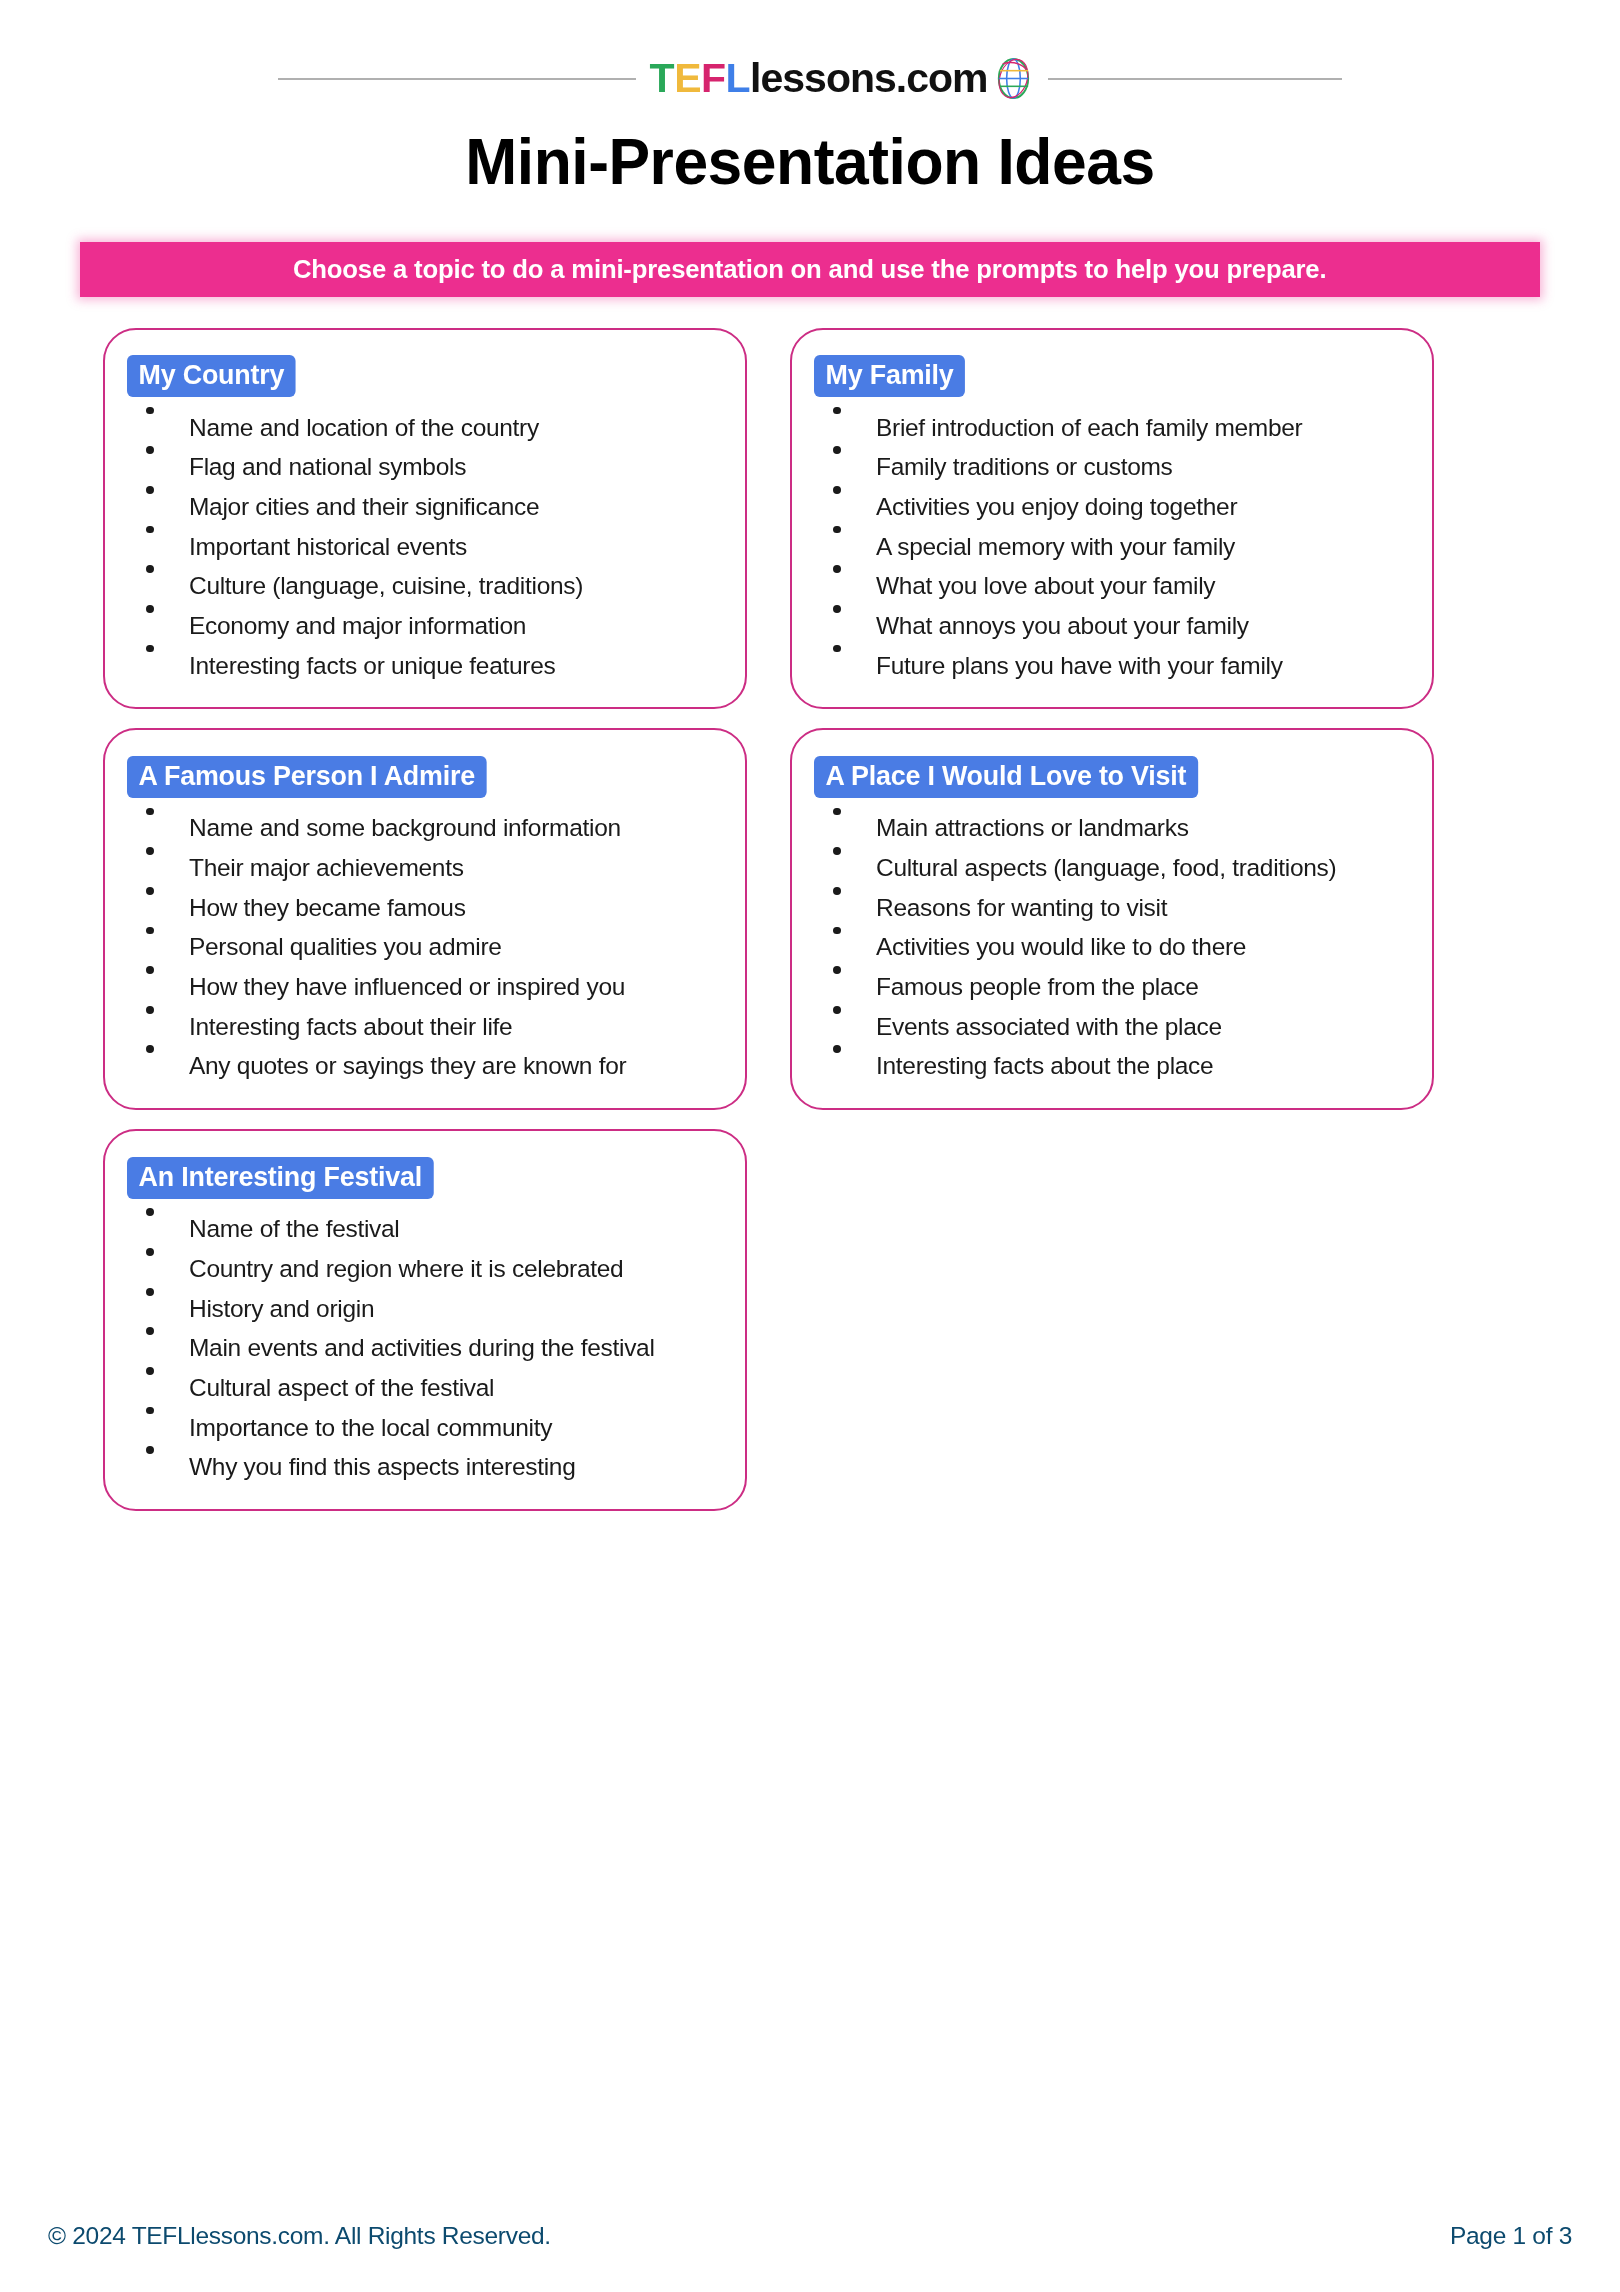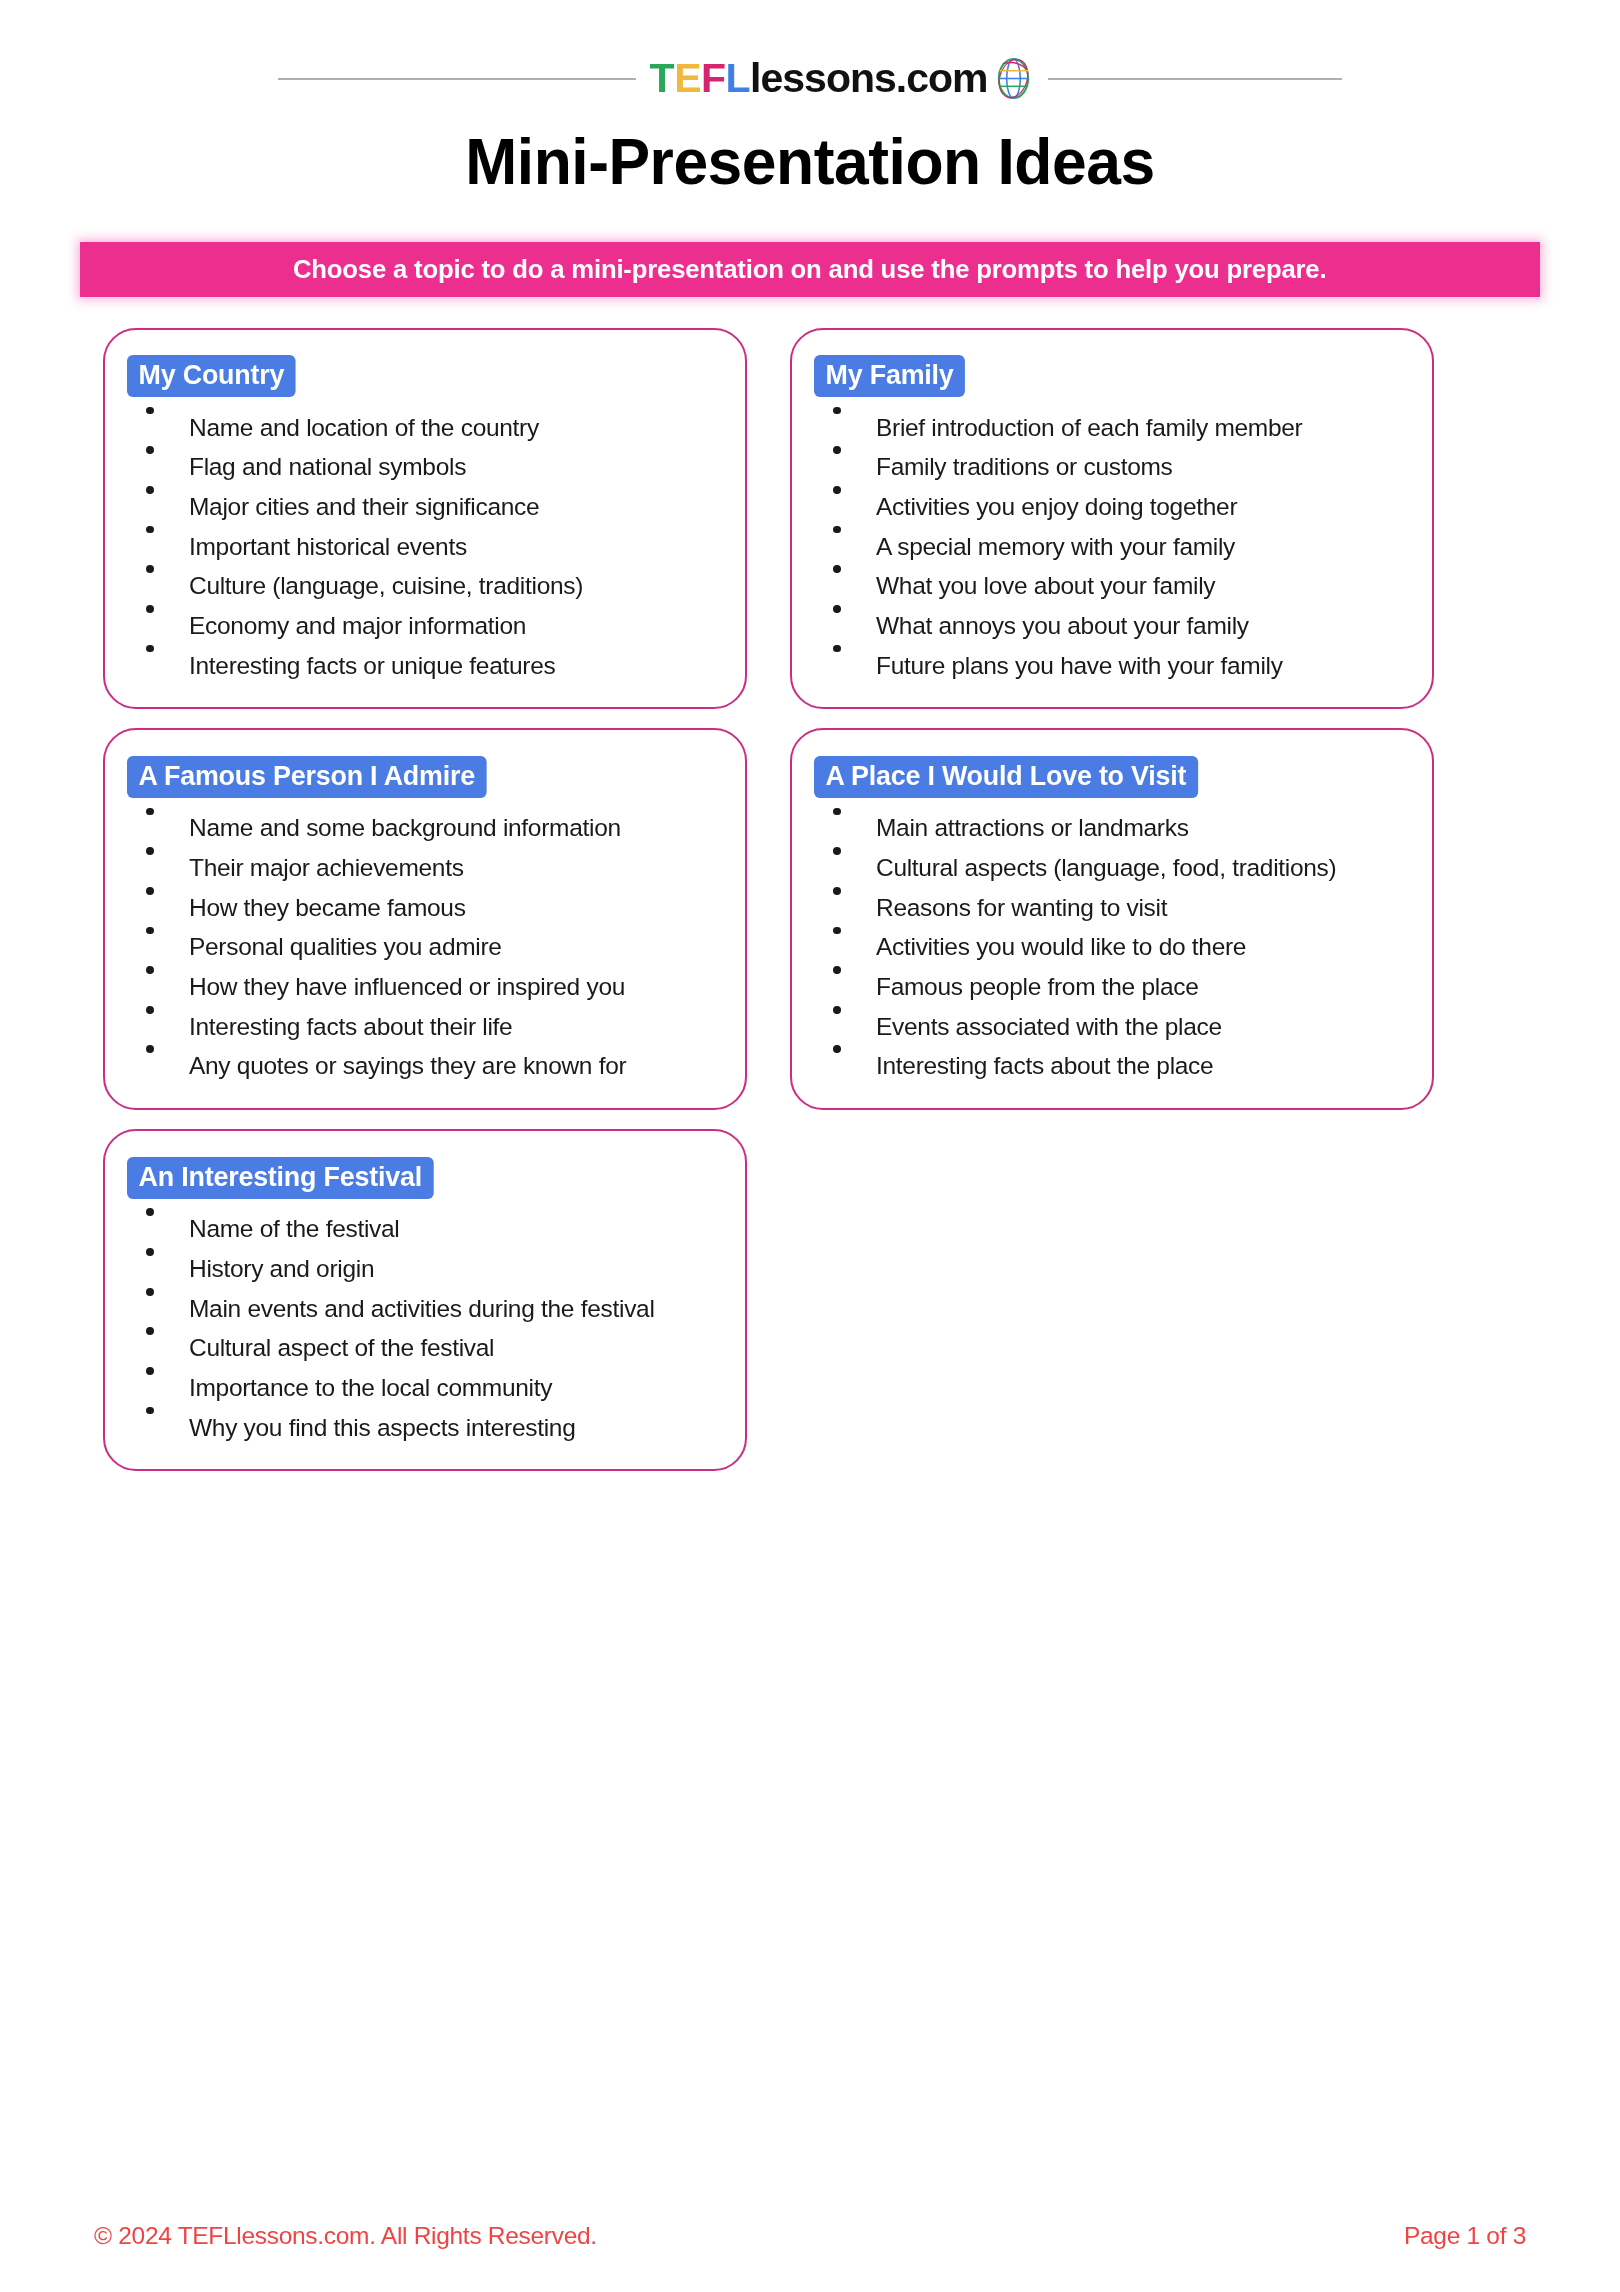--- a/index.html
+++ b/index.html
@@ -167,26 +167,26 @@
     flex: 1 1 auto;
     white-space: nowrap;
   }
 
   
   .footer {
     position: absolute;
     left: 0;
     right: 0;
     bottom: 43px;
-    padding: 0 94px;
+    padding: 0 48px;
     display: flex;
     align-items: flex-start;
     justify-content: space-between;
     font-size: 24.5px;
-    color: #ef4444;
+    color: #0c4a6e;
     letter-spacing: -0.3px;
   }
 </style>
 </head>
 <body>
 
 <div class="page">
 
   <div class="header">
     <div class="rule rule-left"></div>
@@ -354,20 +354,24 @@
 
     <div class="card">
       <div class="badge">An Interesting Festival</div>
       <ul class="bullets">
         <li>
             <span class="bullet-dot"></span>
             <span class="bullet-text">Name of the festival</span>
           </li>
         <li>
             <span class="bullet-dot"></span>
+            <span class="bullet-text">Country and region where it is celebrated</span>
+          </li>
+        <li>
+            <span class="bullet-dot"></span>
             <span class="bullet-text">History and origin</span>
           </li>
         <li>
             <span class="bullet-dot"></span>
             <span class="bullet-text">Main events and activities during the festival</span>
           </li>
         <li>
             <span class="bullet-dot"></span>
             <span class="bullet-text">Cultural aspect of the festival</span>
           </li>

